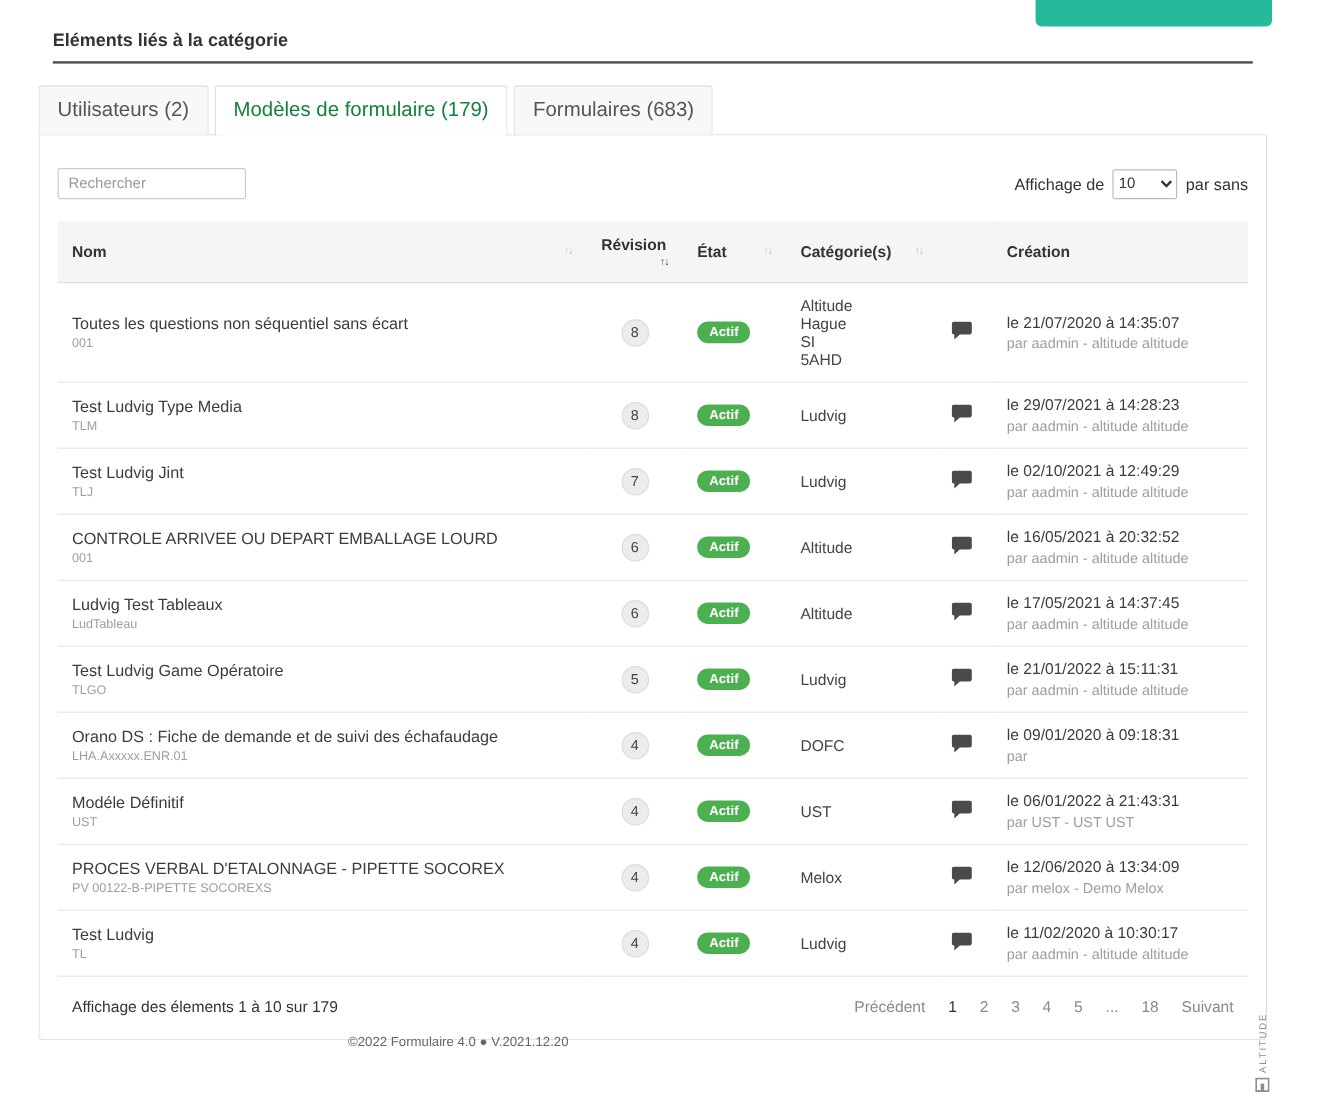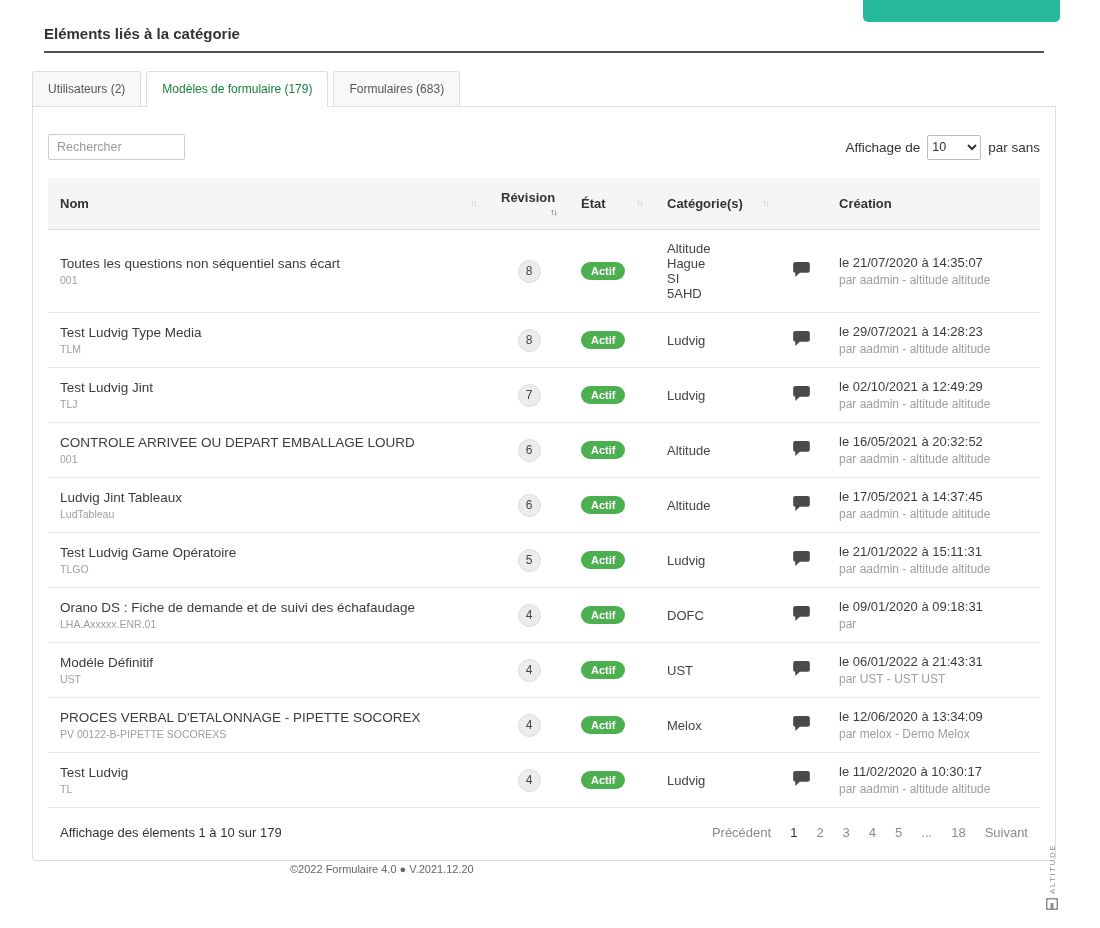--- a/index.html
+++ b/index.html
@@ -34,21 +34,21 @@
   }
 
   
   .tabs{
     display:flex;gap:5px;
     margin-top:18px;
     border-bottom:1px solid #ddd;
     padding:0;
   }
   .tab{
-    font-size:12px;color:#555;
+    font-size:17px;color:#555;
     padding:10px 15px;
     background:#f8f8f8;
     border:1px solid #ddd;
     border-bottom:none;
     border-radius:3px 3px 0 0;
     cursor:pointer;
     position:relative;
   }
   .tab.active{
     background:#fff;color:#15803d;
@@ -63,21 +63,21 @@
     border-radius:0 0 4px 4px;
     padding:14px 15px 0 15px;
     background:#fff;
   }
 
   .toolbar{
     display:flex;justify-content:space-between;align-items:center;
     padding:13px 0 18px 0;
   }
   .search-input{
-    width:137px;height:26px;
+    width:157px;height:26px;
     border:1px solid #ccc;border-radius:2px;
     padding:3px 8px;font-size:12.5px;
     font-family:"Liberation Sans",sans-serif;
     color:#333;outline:none;
   }
   .search-input::placeholder{color:#999;}
   .page-size{
     display:flex;align-items:center;gap:7px;
     font-size:13.5px;color:#333;
   }
@@ -318,21 +318,21 @@
         </svg>
       </span>
     </td>
     <td class="col-created">
       <div class="created-date">le 16/05/2021 à 20:32:52</div>
       <div class="created-by">par aadmin - altitude altitude</div>
     </td>
   </tr>
           <tr>
     <td class="col-name">
-      <div class="row-name">Ludvig Jint Tableaux</div>
+      <div class="row-name">Ludvig Test Tableaux</div>
       <div class="row-code">LudTableau</div>
     </td>
     <td class="col-rev">
       <span class="rev-badge">6</span>
     </td>
     <td class="col-state">
       <span class="state-badge">Actif</span>
     </td>
     <td class="col-cat">
               <span class="cat-line">Altitude</span>

